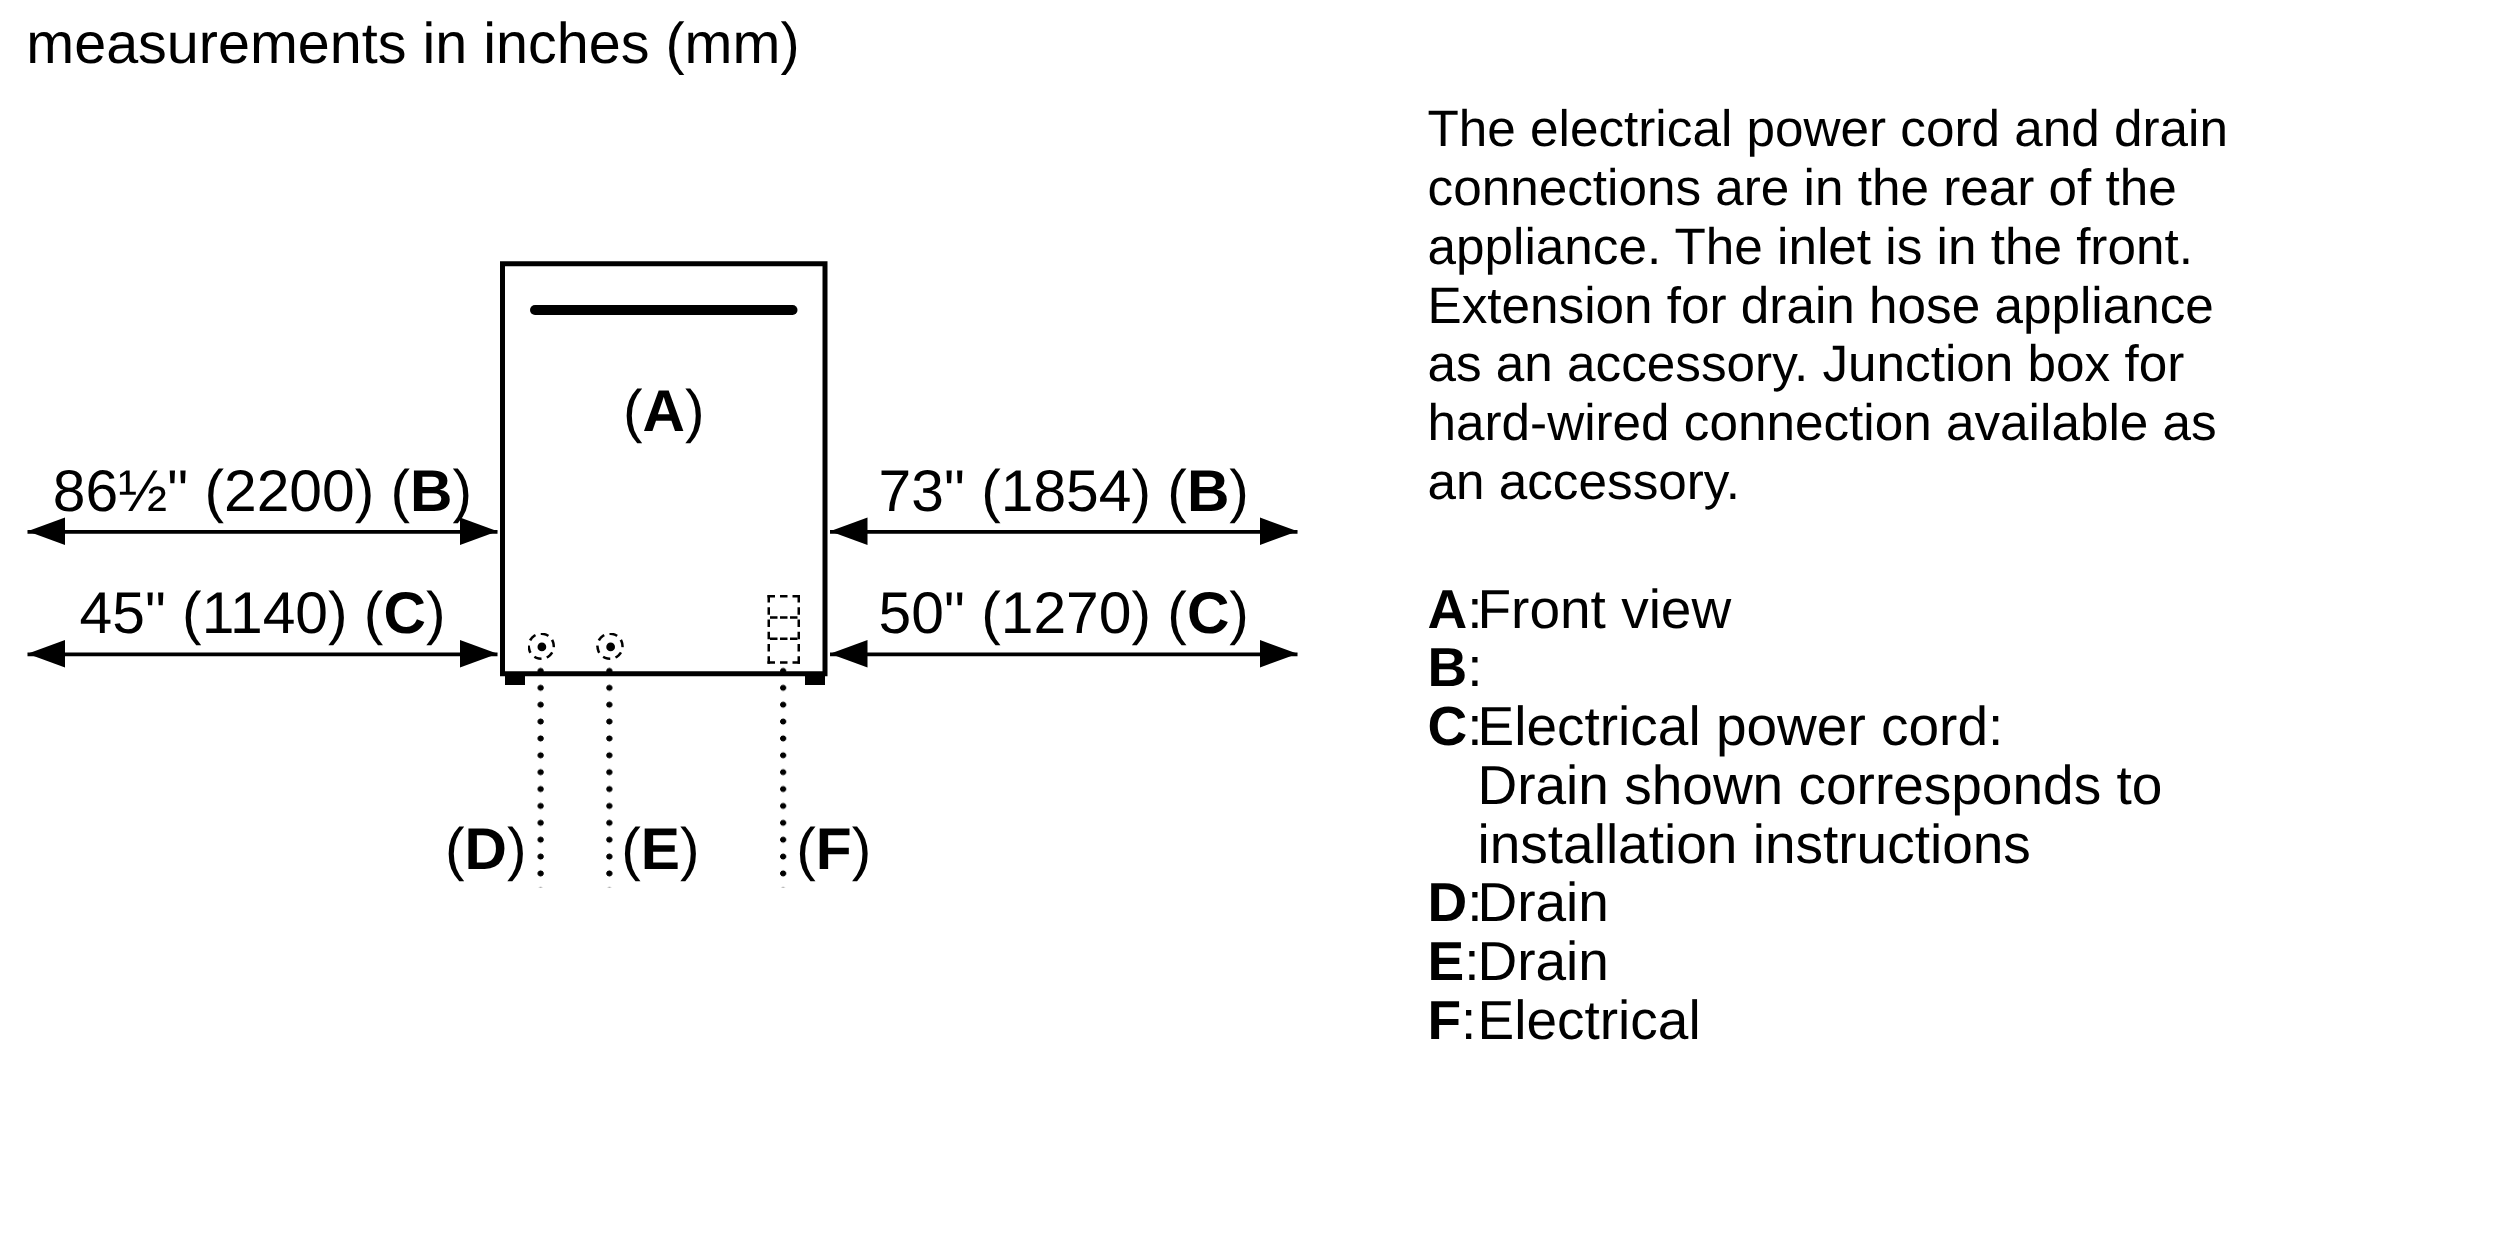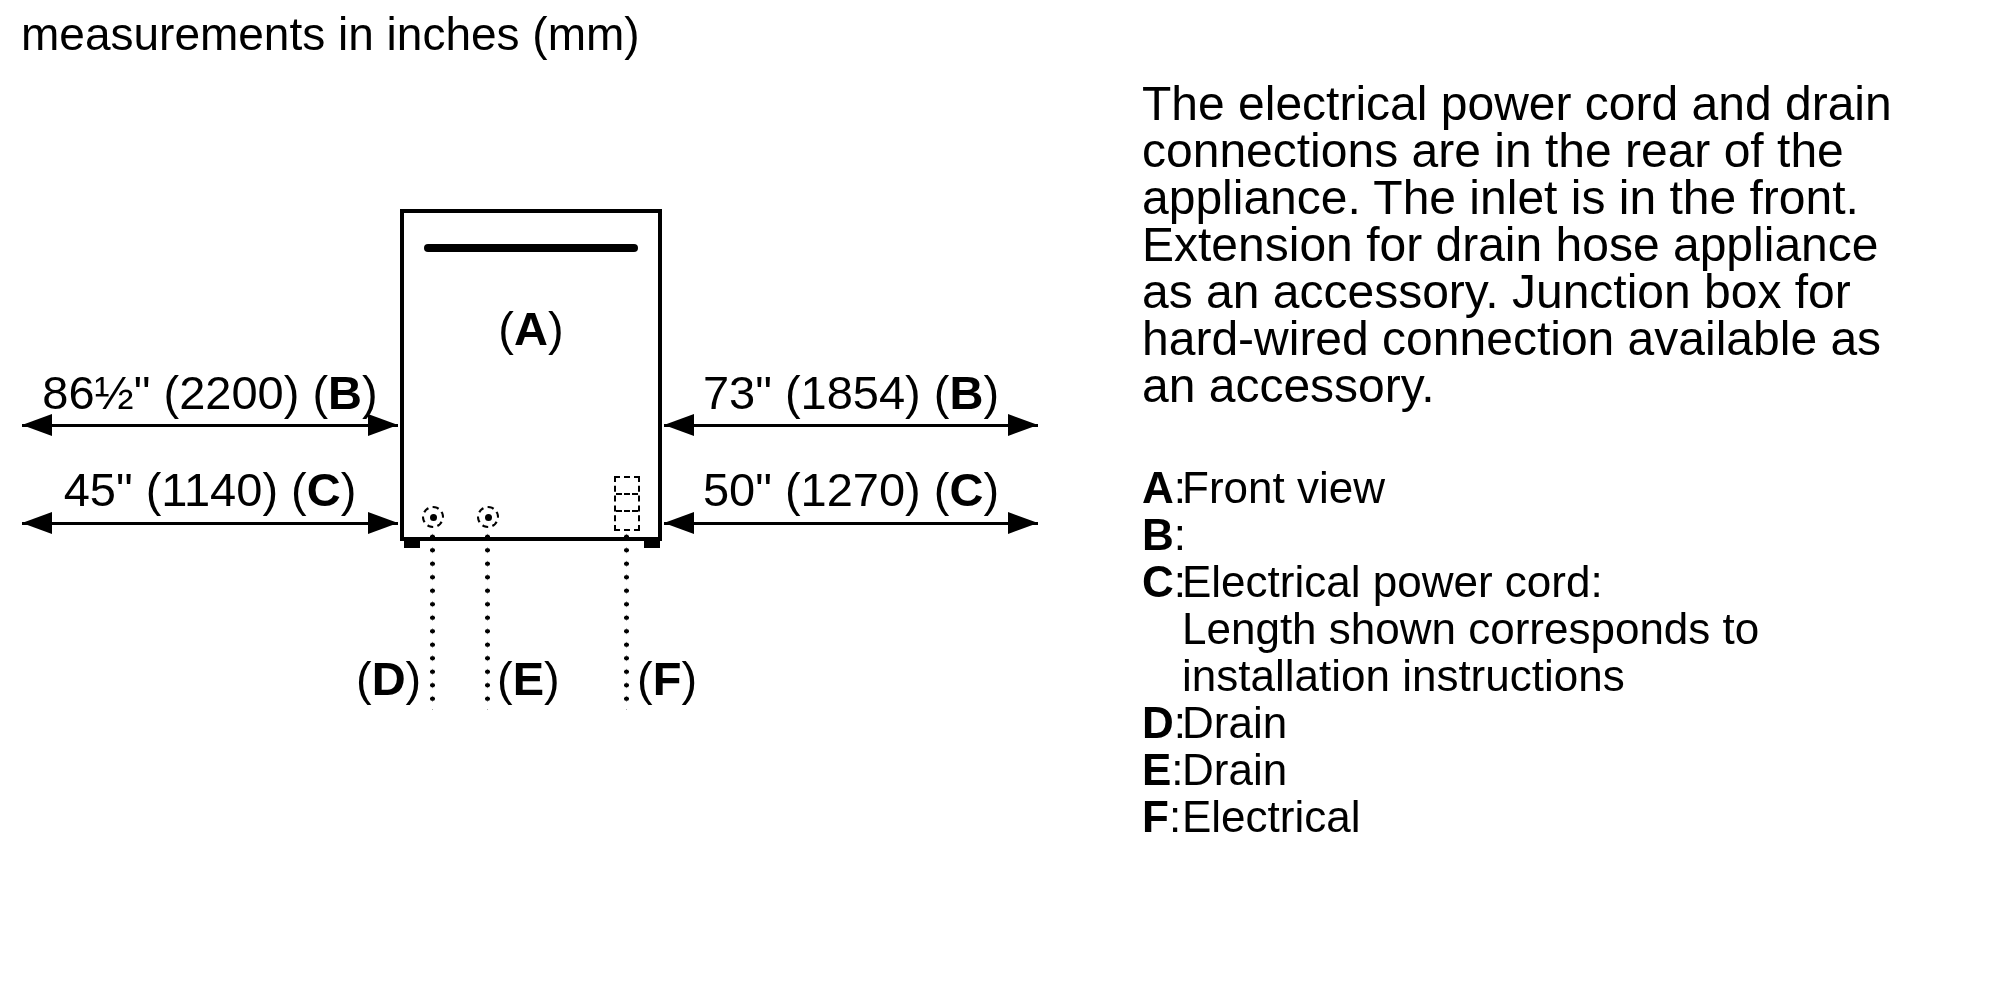--- a/index.html
+++ b/index.html
@@ -77,21 +77,21 @@
   .dim-arrow::before,.dim-arrow::after{
     content:"";position:absolute;top:-10px;width:0;height:0;
     border-top:11.5px solid rgba(0,0,0,0);border-bottom:11.5px solid rgba(0,0,0,0);
   }
   .dim-arrow::before{left:0;border-right:30px solid #000;}
   .dim-arrow::after{right:0;border-left:30px solid #000;}
 
   b{font-weight:700;}
 
   
-  .notes{left:1142px;top:80px;font-size:48px;line-height:47px;}
+  .notes{left:1142px;top:80px;font-size:41px;line-height:47px;}
   .notes .nline{white-space:nowrap;}
   .legend-row{left:1142px;font-size:44px;line-height:47px;display:flex;white-space:nowrap;}
   .legend-letter{width:40px;flex:0 0 40px;}
   .legend-letter b{font-weight:700;}
 </style>
 </head>
 <body>
 
 <div id="stage">
 
@@ -147,21 +147,21 @@
   </div>
   <div class="abs legend-row" style="top:511px;">
     <span class="legend-letter"><b>B</b><span>:</span></span>
   </div>
   <div class="abs legend-row" style="top:558px;">
     <span class="legend-letter"><b>C</b><span>:</span></span>
     <span>Electrical power cord:</span>
   </div>
   <div class="abs legend-row" style="top:605px;">
     <span class="legend-letter"><b></b><span></span></span>
-    <span>Length shown corresponds to</span>
+    <span>Drain shown corresponds to</span>
   </div>
   <div class="abs legend-row" style="top:652px;">
     <span class="legend-letter"><b></b><span></span></span>
     <span>installation instructions</span>
   </div>
   <div class="abs legend-row" style="top:699px;">
     <span class="legend-letter"><b>D</b><span>:</span></span>
     <span>Drain</span>
   </div>
   <div class="abs legend-row" style="top:746px;">

